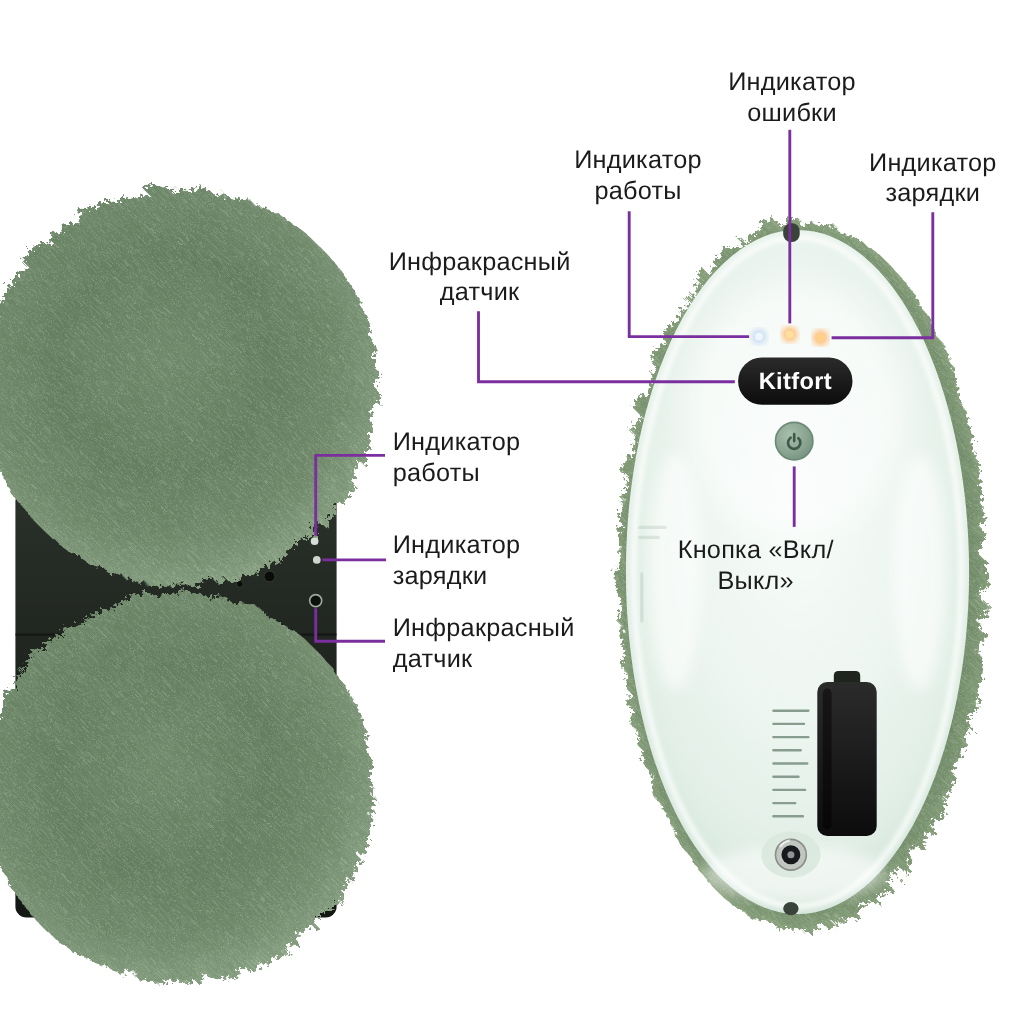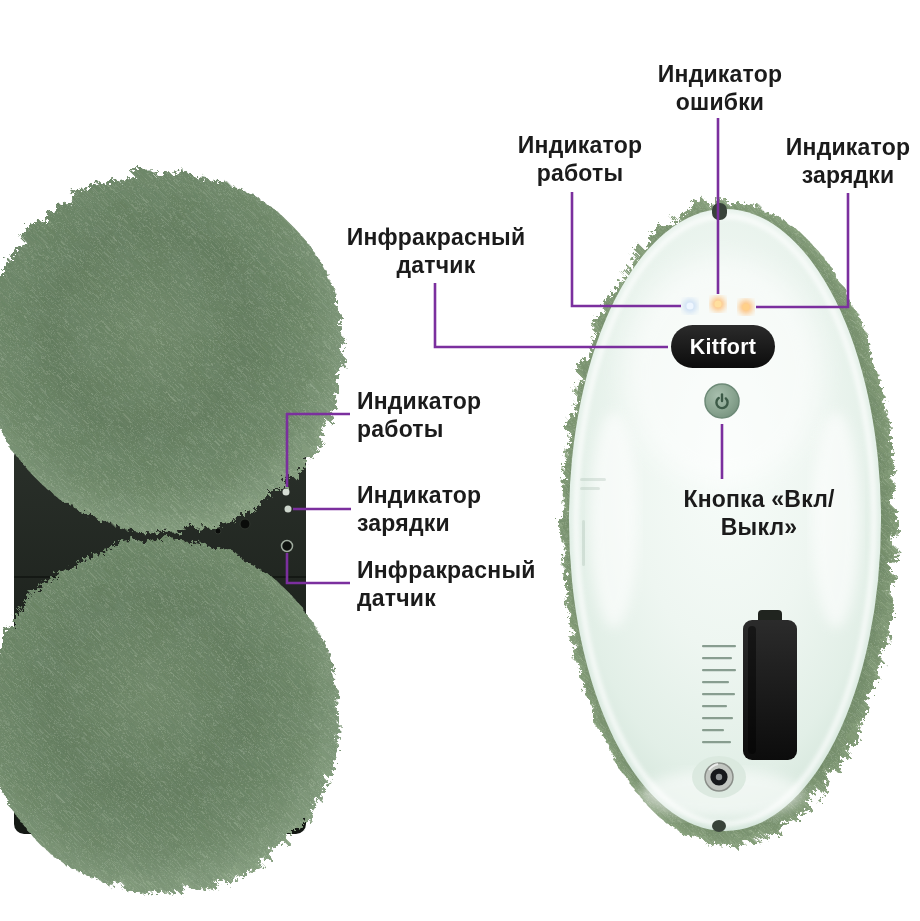--- a/index.html
+++ b/index.html
@@ -11,21 +11,21 @@
     background: #ffffff;
     overflow: hidden;
     font-family: "Liberation Sans", "DejaVu Sans", sans-serif;
   }
   .scene { position: absolute; left: 0; top: 0; }
   .label {
     position: absolute;
     color: var(--annotation-text, #1b1b1b);
     font-size: 23px;
     line-height: 1.22;
-    font-weight: 700;
+    font-weight: 400;
     text-align: center;
     letter-spacing: 0.2px;
   }
   .label.left-align { text-align: left; }
   .ann polyline {
     stroke: var(--annotation-line, #7b2f9e);
     stroke-width: 2.6;
     fill: none;
   }
   .logo-text {
@@ -230,20 +230,20 @@
   </svg>
 
   <div class="label" style="left:638px; top:60px; width:164px;">Индикатор ошибки</div>
 
   <div class="label" style="left:500px; top:131px; width:160px;">Индикатор работы</div>
 
   <div class="label" style="left:772px; top:133px; width:152px;">Индикатор зарядки</div>
 
   <div class="label" style="left:336px; top:223px; width:200px;">Инфракрасный датчик</div>
 
-  <div class="label" style="left:678px; top:485px; width:162px;">Кнопка «Вкл/Выкл»</div>
+  <div class="label" style="left:606px; top:485px; width:162px;">Кнопка «Вкл/Выкл»</div>
 
   <div class="label left-align" style="left:357px; top:387px; width:130px;">Индикатор работы</div>
 
   <div class="label left-align" style="left:357px; top:481px; width:135px;">Индикатор зарядки</div>
 
   <div class="label left-align" style="left:357px; top:556px; width:190px;">Инфракрасный датчик</div>
 </div>
 
 </body></html>

